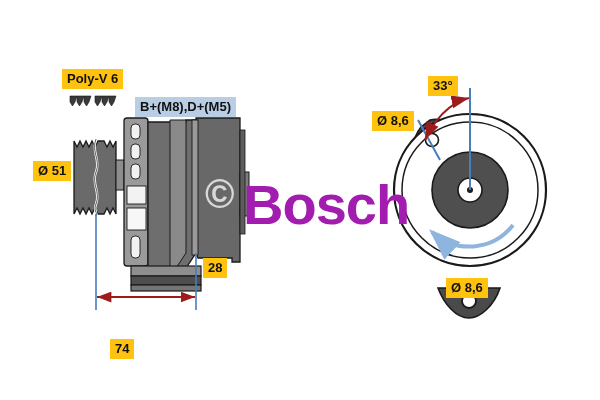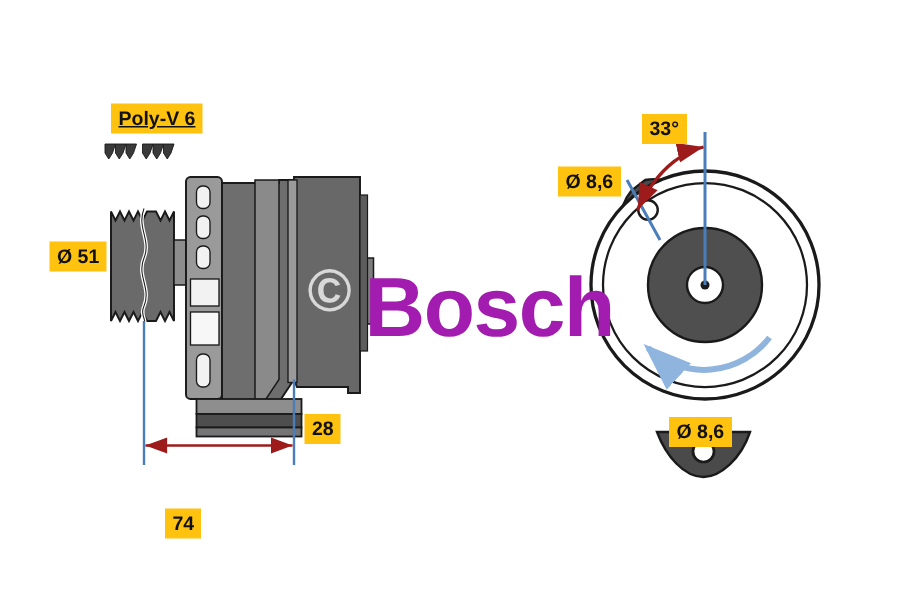--- a/index.html
+++ b/index.html
@@ -157,28 +157,29 @@
         <line x1="418" y1="120" x2="440" y2="160"></line>
       </g>
 
       <path d="M425,140 C440,108 460,100 469,98" fill="none" stroke="#9e1b1b" stroke-width="2.2" marker-start="url(#arrRedStart)" marker-end="url(#arrRed)"></path>
     </g>
   </svg>
 
   <div class="wm-c" style="left:205px;top:172px;">©</div>
   <div class="watermark" style="left:243px;top:172px;">Bosch</div>
 
-  <div class="label yellow" style="left:74px;top:69px;text-decoration:underline;">Poly-V 6</div>
+  <div class="label yellow" style="left:62px;top:69px;">Poly-V 6</div>
 
+  <div class="label blue" style="left:135px;top:97px;">B+(M8),D+(M5)</div>
 
   <div class="label yellow" style="left:33px;top:161px;">Ø 51</div>
 
   <div class="label yellow" style="left:110px;top:303px;margin-top:36px;">74</div>
 
-  <div class="label yellow" style="left:203px;top:276px;">28</div>
+  <div class="label yellow" style="left:203px;top:258px;">28</div>
 
   <div class="label yellow" style="left:428px;top:60px;margin-top:16px;">33°</div>
 
   <div class="label yellow" style="left:372px;top:111px;">Ø 8,6</div>
 
   <div class="label yellow" style="left:446px;top:278px;">Ø 8,6</div>
 
 </div>
 
 </body></html>

